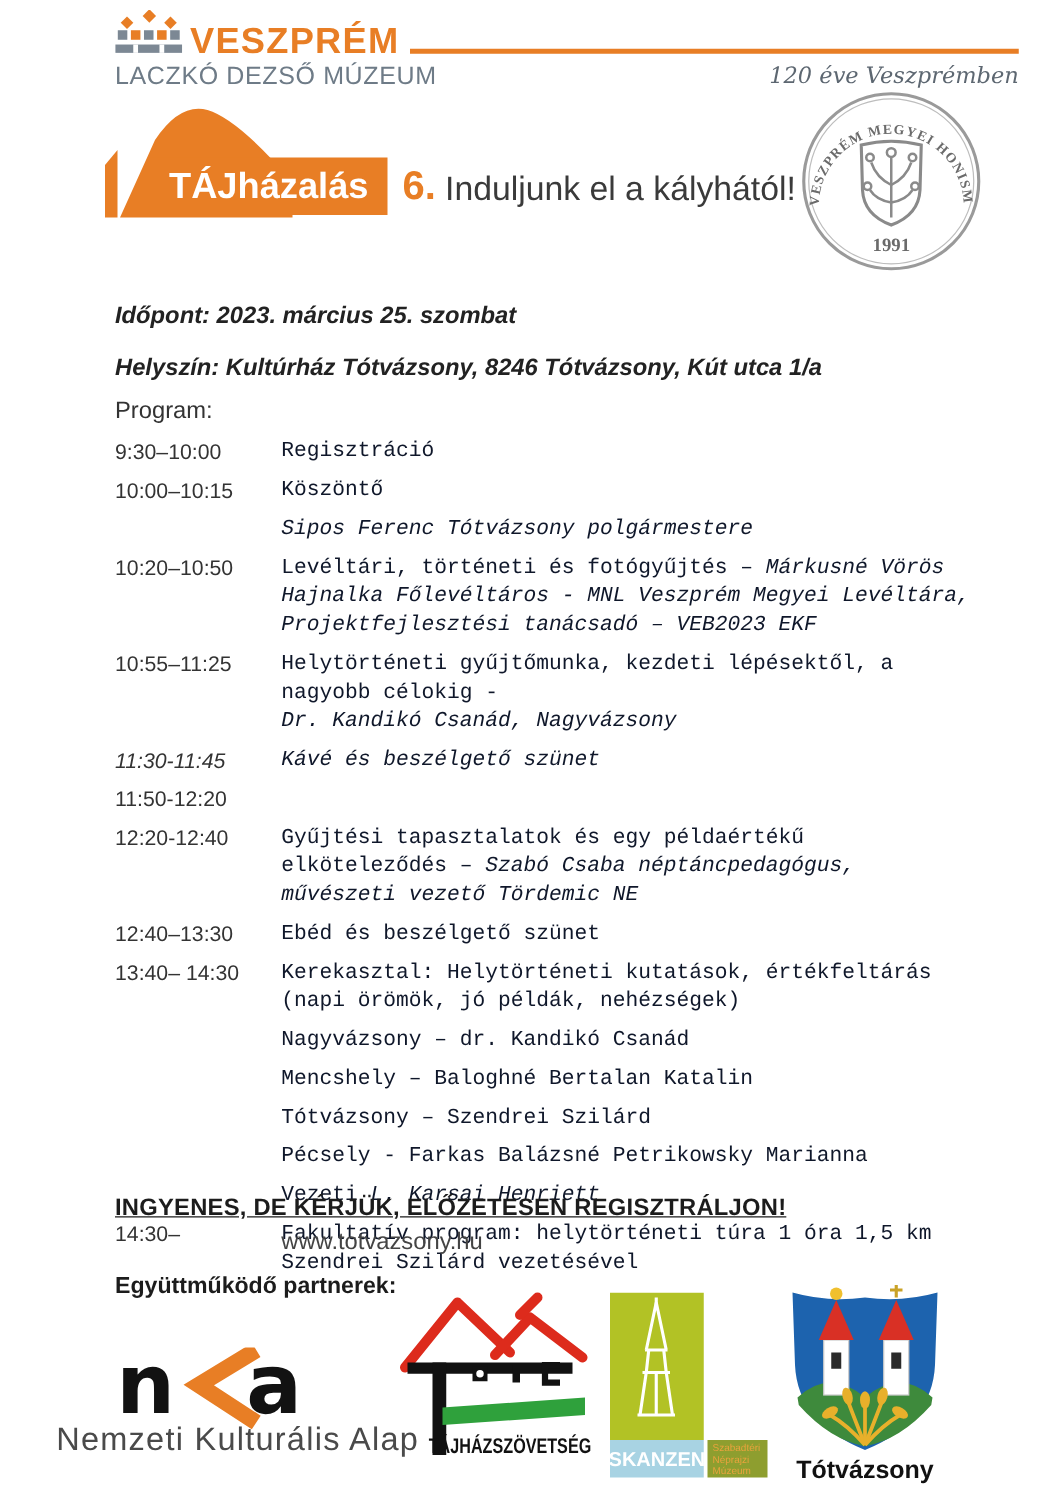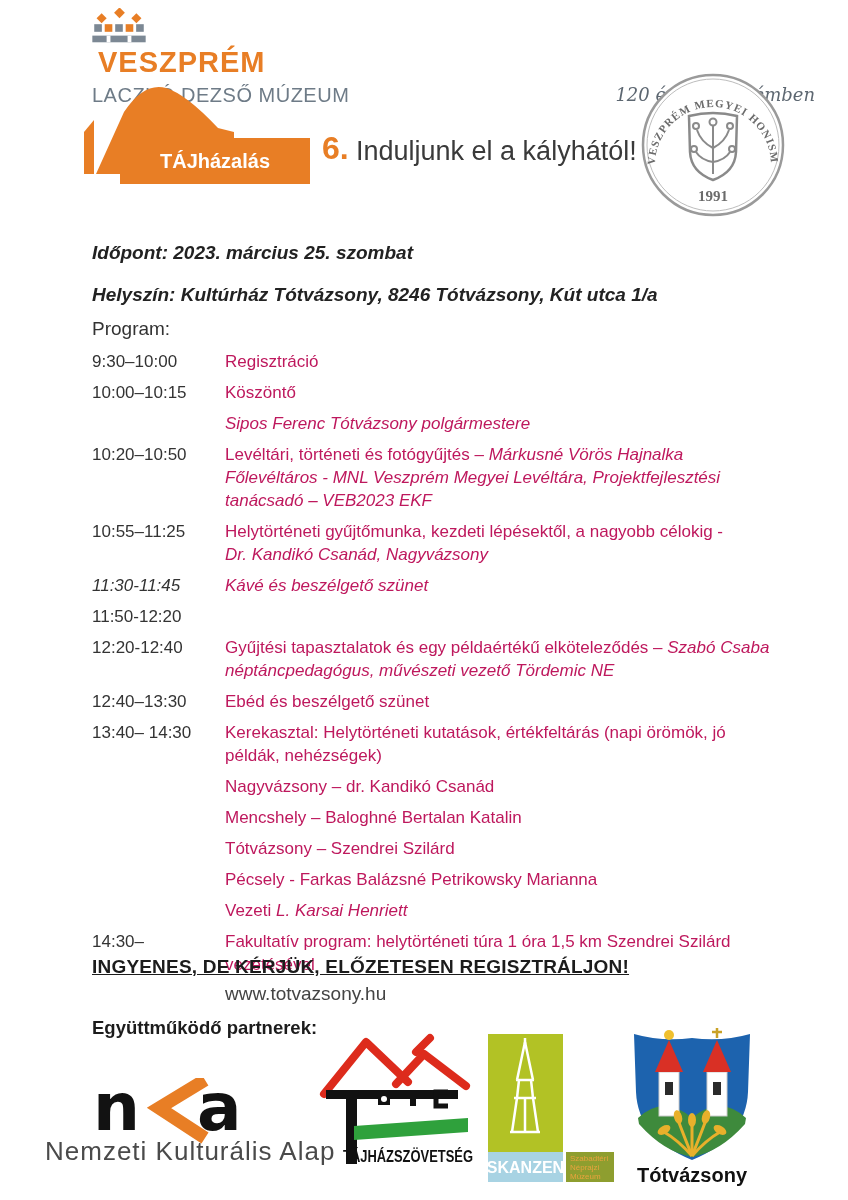--- a/index.html
+++ b/index.html
@@ -2,44 +2,44 @@
 <html><head>
 <meta charset="utf-8">
 <style>
   html,body{margin:0;padding:0;background:#ffffff;}
   .page{
     position:relative;width:848px;height:1200px;background:#ffffff;overflow:hidden;
     font-family:"Liberation Sans",sans-serif;color:#333;
   }
   
   .header{position:absolute;left:92px;top:8px;right:33px;}
-  .header-row1{display:flex;flex-direction:column;}
+  .header-row1{display:flex;align-items:flex-end;}
   .brand{color:#E87E25;font-weight:bold;font-size:29px;letter-spacing:1px;margin-left:6px;line-height:1;}
   .brand-rule{flex:1;height:4px;background:#E87E25;margin:0 0 5px 8px;}
   .header-row2{display:flex;justify-content:space-between;align-items:flex-start;margin-top:2px;}
   .subbrand{color:#6E7B87;font-size:20px;letter-spacing:0.5px;}
   .tagline{color:#5d6771;font-size:18px;font-style:italic;font-family:"DejaVu Serif",serif;}
   
   .house-svg{position:absolute;left:84px;top:84px;}
   .title-badge{
-    position:absolute;left:120px;top:138px;width:190px;height:46px;background:#E87E25;
-    display:flex;align-items:center;justify-content:center;color:#fff;font-size:20px;font-weight:bold;
+    position:absolute;left:120px;top:126px;width:190px;height:46px;background:#E87E25;
+    display:flex;align-items:center;justify-content:center;color:#fff;font-size:29px;font-weight:bold;
   }
   .title-number{position:absolute;left:322px;top:130px;color:#E87E25;font-size:32px;font-weight:bold;}
   .title-subtitle{position:absolute;left:356px;top:136px;color:#3a3a3a;font-size:27px;}
   .seal{position:absolute;left:633px;top:70px;}
   
   .content{position:absolute;left:92px;top:192px;width:686px;margin-top:48px;}
   .meta{font-size:19px;font-weight:bold;font-style:italic;color:#222;line-height:25px;}
   .meta+.meta{margin-top:17px;}
   .program-label{font-size:19px;color:#333;line-height:25px;margin-top:9px;}
   .rows{margin-top:9px;}
   .row{display:flex;margin-bottom:8px;}
   .time{flex:0 0 133px;font-size:17px;color:#333;line-height:23px;}
-  .desc{flex:1;max-width:556px;font-size:17px;color:#be185d;line-height:23px;}
+  .desc{flex:1;max-width:556px;font-size:17px;color:#0f172a;line-height:23px;font-family:Liberation Mono, monospace;}
   .it{font-style:italic;}
   
   .footer-text{position:absolute;left:92px;top:956px;width:686px;}
   .register{font-size:19px;font-weight:bold;color:#1c1c1c;text-decoration:underline;letter-spacing:0.2px;}
   .website{font-size:19px;color:#444;margin-top:5px;padding-left:133px;}
   .partners-label{font-size:18.5px;font-weight:bold;color:#1c1c1c;margin-top:12px;}
   
   .logo{position:absolute;}
   .logo-nka{left:45px;top:1078px;}
   .logo-tajhaz{left:316px;top:1032px;}

